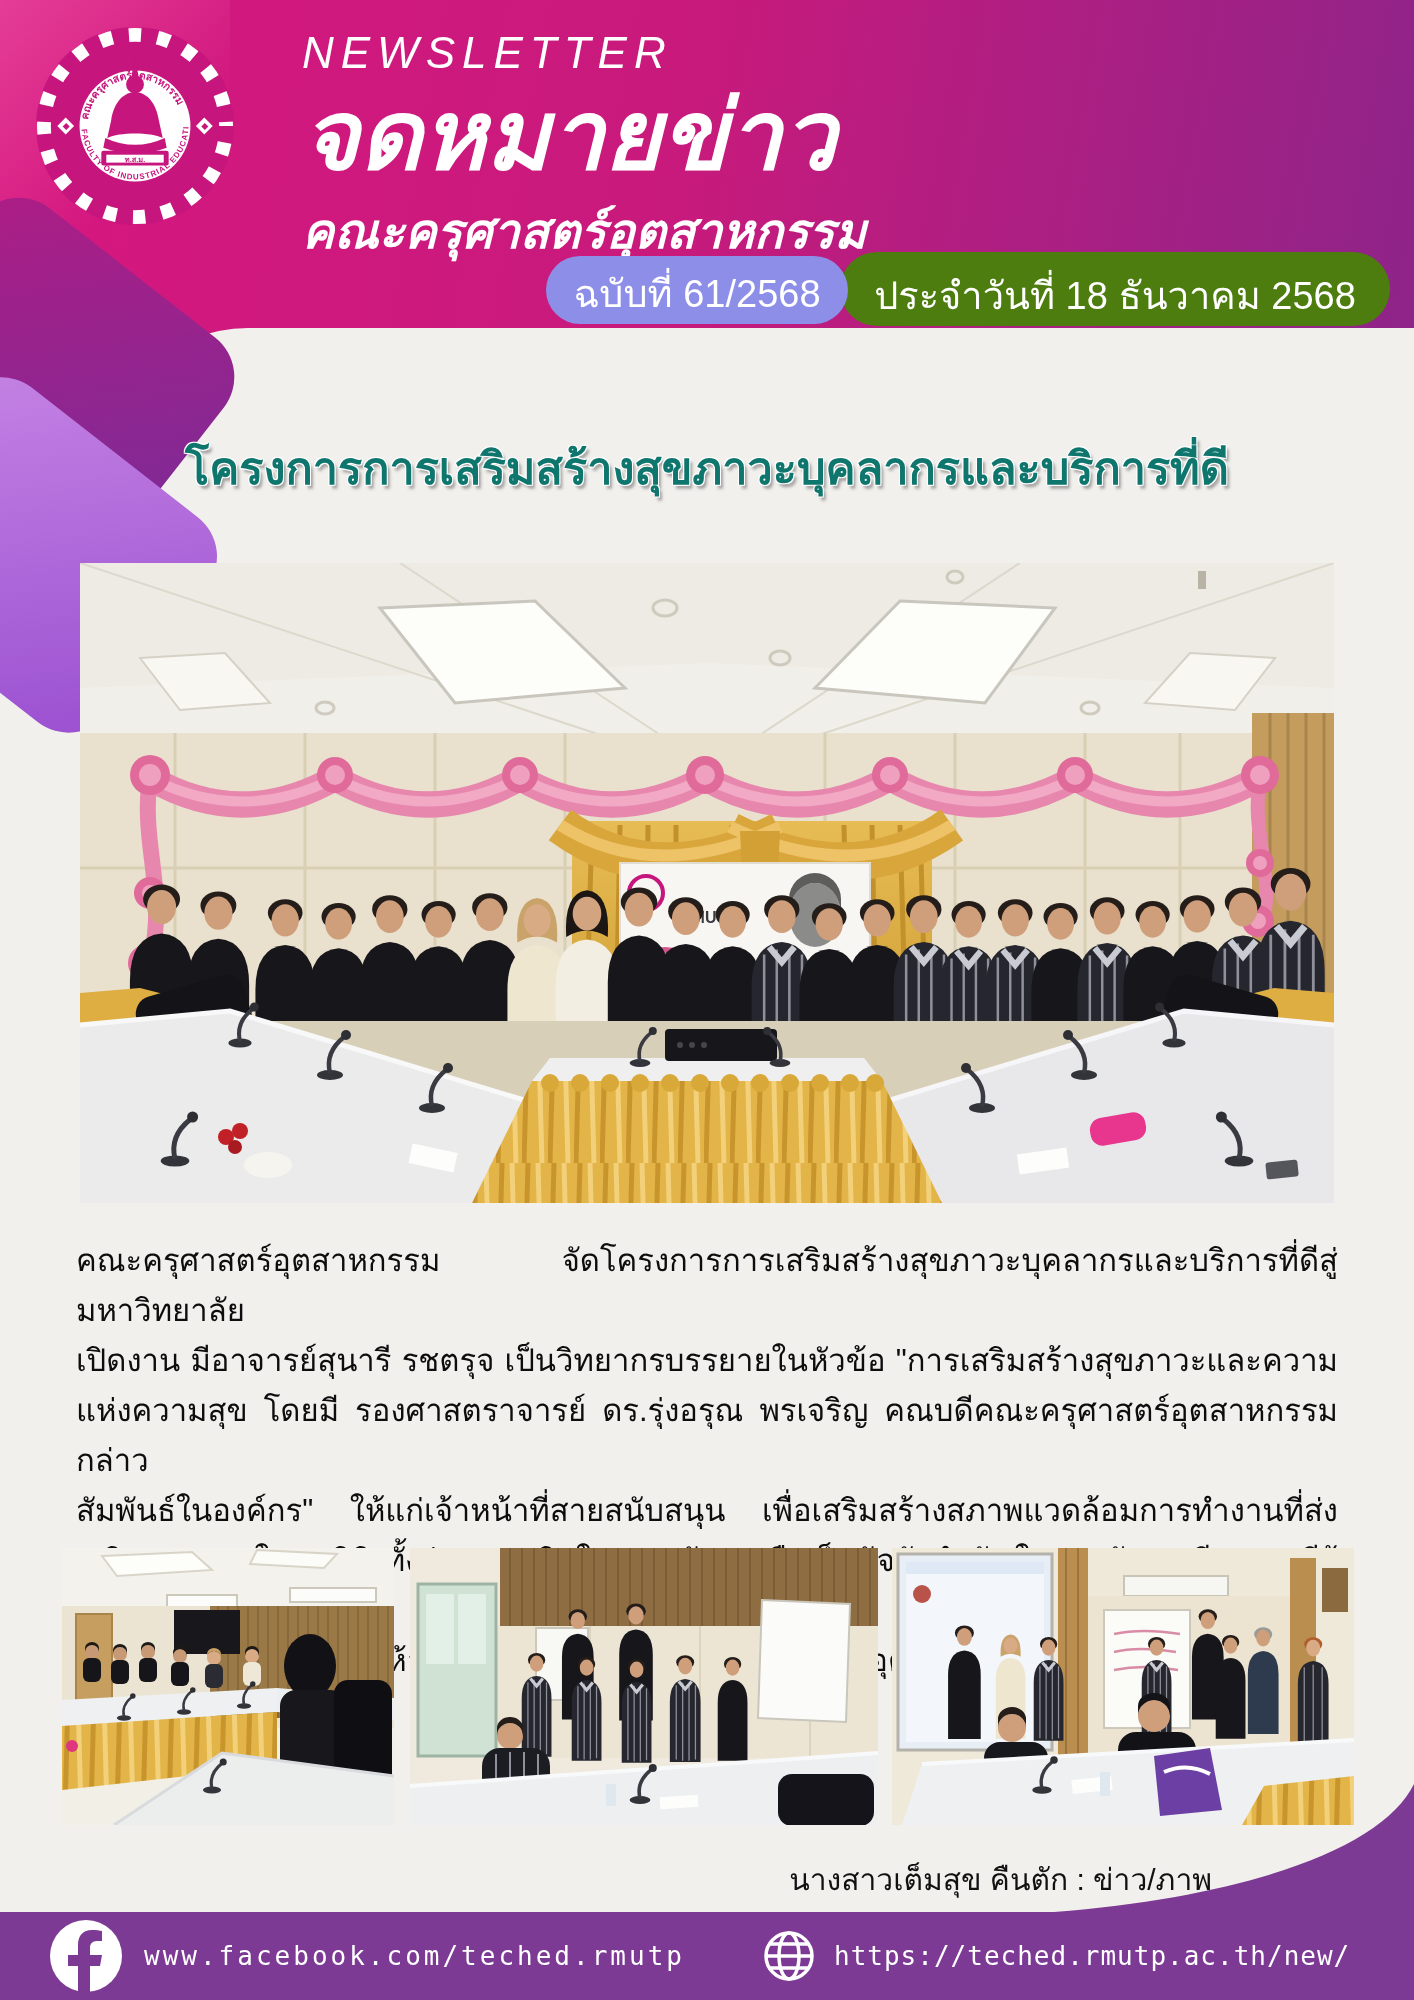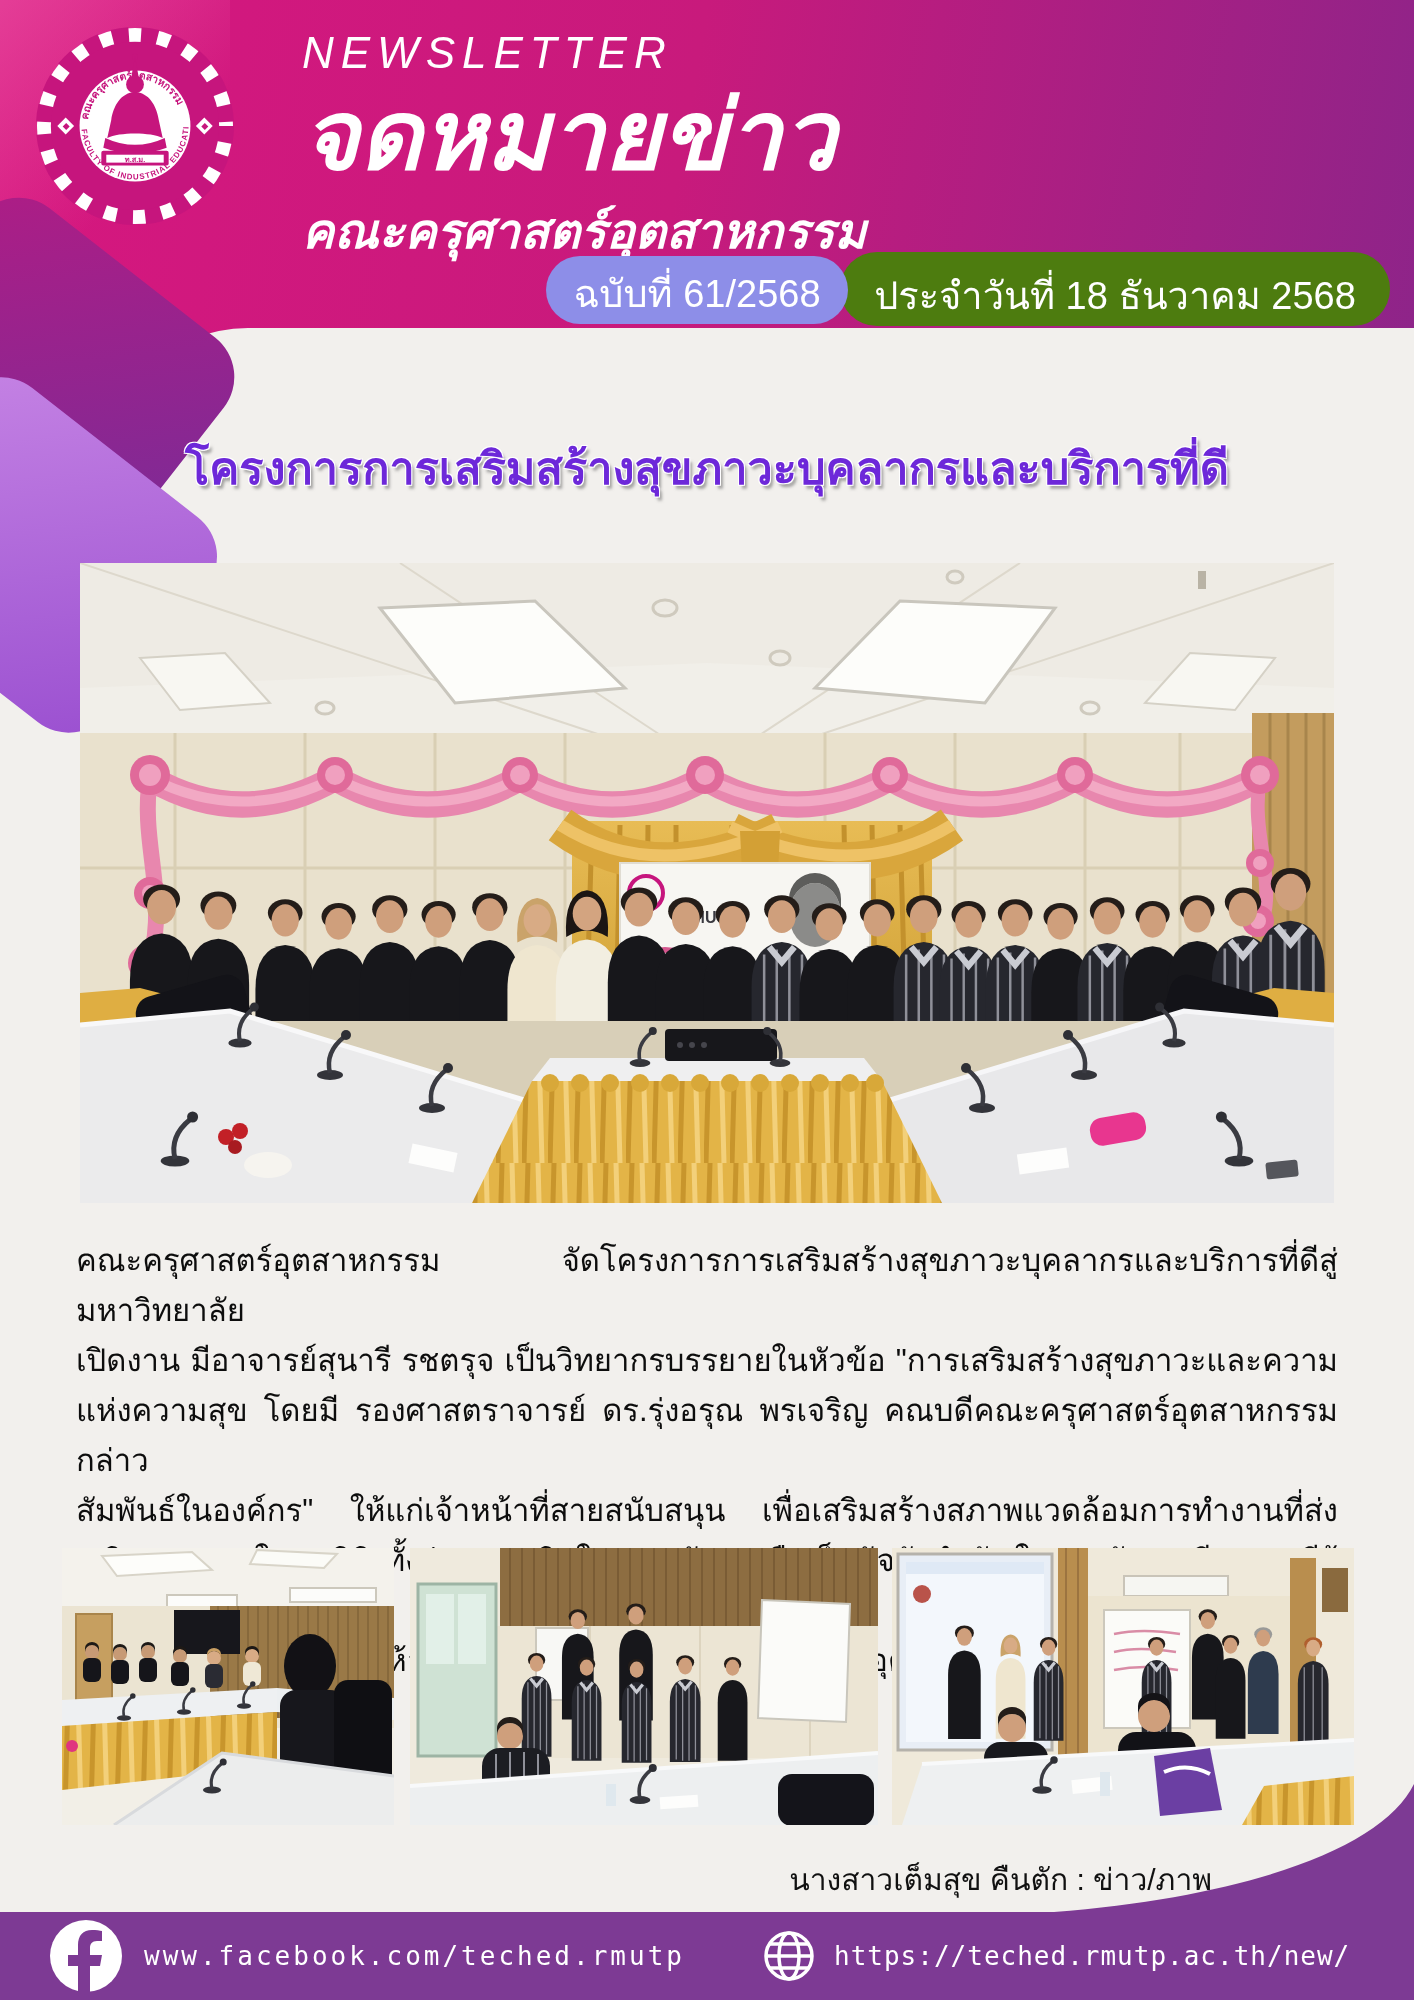--- a/index.html
+++ b/index.html
@@ -20,21 +20,21 @@
   .head-texts{left:302px;top:28px;z-index:5;color:#fff;font-style:italic;}
   .newsletter{font-size:44px;letter-spacing:7px;font-weight:500;}
   .title-thai{font-size:97px;font-weight:800;line-height:1.12;margin-top:4px;}
   .subtitle-thai{font-size:48px;font-weight:700;margin-top:2px;}
 
   .badge{position:absolute;display:flex;align-items:flex-end;justify-content:center;color:#fff;font-size:38px;font-weight:500;}
   .badge-date{left:840px;top:252px;width:550px;height:74px;border-radius:37px;background:#4d7c0f;z-index:5;}
   .badge-issue{left:546px;top:256px;width:302px;height:68px;border-radius:34px;background:#8d8ee8;z-index:6;}
 
   
-  .headline{left:0;top:440px;width:1414px;text-align:center;z-index:4;color:#6d28d9;font-size:45px;font-weight:700;line-height:57px;
+  .headline{left:0;top:440px;width:1414px;text-align:center;z-index:4;color:#0f766e;font-size:45px;font-weight:700;line-height:57px;
     text-shadow:-1px -1px 0 #fff,1px -1px 0 #fff,-1px 1px 0 #fff,1px 1px 0 #fff,3px 4px 3px rgba(100,100,100,.55);}
 
   
   .main-photo{left:80px;top:563px;width:1254px;height:640px;z-index:4;}
   .photo-row{z-index:4;}
   .p1{left:62px;top:1548px;width:332px;height:277px;}
   .p2{left:410px;top:1548px;width:468px;height:277px;}
   .p3{left:892px;top:1548px;width:462px;height:277px;}
   .main-photo svg,.photo-row svg{display:block;}
 

